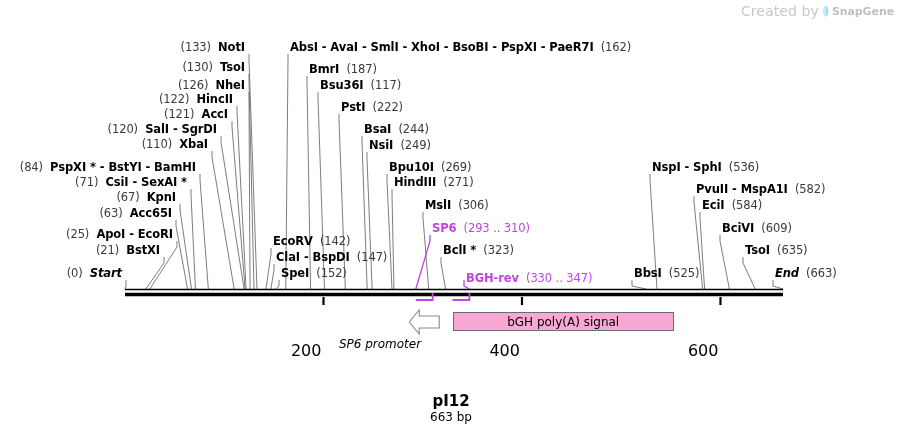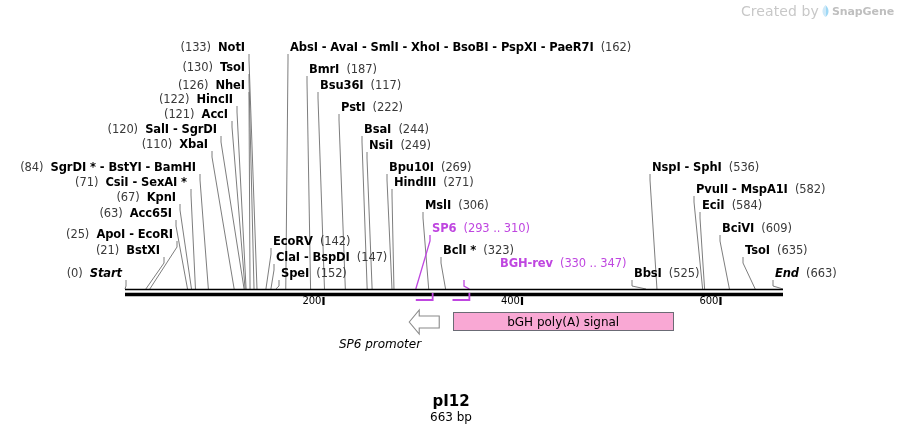--- a/index.html
+++ b/index.html
@@ -33,23 +33,24 @@
   .lbl.right{transform:translateX(-100%);}
   .enz{font-weight:bold;}
   .pos{color:#3a3a3a;font-weight:normal;}
   .sep{font-weight:bold;}
   .prm{color:#bf46e0;font-weight:normal;}
   .prm .pos{color:#bf46e0;}
   .ital{font-style:italic;font-weight:bold;}
 
   .ruler-num{
     position:absolute;
-    font-size:10px;color:#000;
+    font-size:16px;color:#000;
     transform:translateX(-100%);
     white-space:nowrap;
+    margin-top:46px;
   }
 
   .feat-box{
     position:absolute;
     background:#f9a8d4;
     border:1px solid #6b6b75;
     box-sizing:border-box;
     display:flex;align-items:center;justify-content:center;
     font-size:12px;color:#000;
     white-space:nowrap;
@@ -132,42 +133,42 @@
   </svg>
 
 <div id="label-layer">
     <div class="lbl right" style="left: 245px; top: 41px;"><span class="pos">(133)</span>&nbsp; <span class="enz">NotI</span></div>
     <div class="lbl right" style="left: 245px; top: 61px;"><span class="pos">(130)</span>&nbsp; <span class="enz">TsoI</span></div>
     <div class="lbl right" style="left: 245px; top: 79px;"><span class="pos">(126)</span>&nbsp; <span class="enz">NheI</span></div>
     <div class="lbl right" style="left: 233px; top: 93px;"><span class="pos">(122)</span>&nbsp; <span class="enz">HincII</span></div>
     <div class="lbl right" style="left: 228px; top: 108px;"><span class="pos">(121)</span>&nbsp; <span class="enz">AccI</span></div>
     <div class="lbl right" style="left: 217px; top: 123px;"><span class="pos">(120)</span>&nbsp; <span class="enz">SalI</span><span class="sep"> - </span><span class="enz">SgrDI</span></div>
     <div class="lbl right" style="left: 208px; top: 138px;"><span class="pos">(110)</span>&nbsp; <span class="enz">XbaI</span></div>
-    <div class="lbl right" style="left: 196px; top: 161px;"><span class="pos">(84)</span>&nbsp; <span class="enz">SgrDI *</span><span class="sep"> - </span><span class="enz">BstYI</span><span class="sep"> - </span><span class="enz">BamHI</span></div>
+    <div class="lbl right" style="left: 196px; top: 161px;"><span class="pos">(84)</span>&nbsp; <span class="enz">PspXI *</span><span class="sep"> - </span><span class="enz">BstYI</span><span class="sep"> - </span><span class="enz">BamHI</span></div>
     <div class="lbl right" style="left: 187px; top: 176px;"><span class="pos">(71)</span>&nbsp; <span class="enz">CsiI</span><span class="sep"> - </span><span class="enz">SexAI *</span></div>
     <div class="lbl right" style="left: 176px; top: 191px;"><span class="pos">(67)</span>&nbsp; <span class="enz">KpnI</span></div>
     <div class="lbl right" style="left: 172px; top: 207px;"><span class="pos">(63)</span>&nbsp; <span class="enz">Acc65I</span></div>
     <div class="lbl right" style="left: 173px; top: 228px;"><span class="pos">(25)</span>&nbsp; <span class="enz">ApoI</span><span class="sep"> - </span><span class="enz">EcoRI</span></div>
     <div class="lbl right" style="left: 160px; top: 244px;"><span class="pos">(21)</span>&nbsp; <span class="enz">BstXI</span></div>
     <div class="lbl right" style="left: 122px; top: 267px;"><span class="pos">(0)</span>&nbsp; <span class="enz ital">Start</span></div>
     <div class="lbl" style="left: 273px; top: 235px;"><span class="enz">EcoRV</span>&nbsp; <span class="pos">(142)</span></div>
     <div class="lbl" style="left: 276px; top: 251px;"><span class="enz">ClaI</span><span class="sep"> - </span><span class="enz">BspDI</span>&nbsp; <span class="pos">(147)</span></div>
     <div class="lbl" style="left: 281px; top: 267px;"><span class="enz">SpeI</span>&nbsp; <span class="pos">(152)</span></div>
     <div class="lbl" style="left: 290px; top: 41px;"><span class="enz">AbsI</span><span class="sep"> - </span><span class="enz">AvaI</span><span class="sep"> - </span><span class="enz">SmlI</span><span class="sep"> - </span><span class="enz">XhoI</span><span class="sep"> - </span><span class="enz">BsoBI</span><span class="sep"> - </span><span class="enz">PspXI</span><span class="sep"> - </span><span class="enz">PaeR7I</span>&nbsp; <span class="pos">(162)</span></div>
     <div class="lbl" style="left: 309px; top: 63px;"><span class="enz">BmrI</span>&nbsp; <span class="pos">(187)</span></div>
     <div class="lbl" style="left: 320px; top: 79px;"><span class="enz">Bsu36I</span>&nbsp; <span class="pos">(117)</span></div>
     <div class="lbl" style="left: 341px; top: 101px;"><span class="enz">PstI</span>&nbsp; <span class="pos">(222)</span></div>
     <div class="lbl" style="left: 364px; top: 123px;"><span class="enz">BsaI</span>&nbsp; <span class="pos">(244)</span></div>
     <div class="lbl" style="left: 369px; top: 139px;"><span class="enz">NsiI</span>&nbsp; <span class="pos">(249)</span></div>
     <div class="lbl" style="left: 389px; top: 161px;"><span class="enz">Bpu10I</span>&nbsp; <span class="pos">(269)</span></div>
     <div class="lbl" style="left: 394px; top: 176px;"><span class="enz">HindIII</span>&nbsp; <span class="pos">(271)</span></div>
     <div class="lbl" style="left: 425px; top: 199px;"><span class="enz">MslI</span>&nbsp; <span class="pos">(306)</span></div>
     <div class="lbl prm" style="left: 432px; top: 222px;"><span class="enz">SP6</span>&nbsp; <span class="pos">(293 .. 310)</span></div>
     <div class="lbl" style="left: 443px; top: 244px;"><span class="enz">BclI *</span>&nbsp; <span class="pos">(323)</span></div>
-    <div class="lbl prm" style="left: 466px; top: 257px; margin-left: 34px;"><span class="enz">BGH-rev</span>&nbsp; <span class="pos">(330 .. 347)</span></div>
+    <div class="lbl prm" style="left: 466px; top: 272px;"><span class="enz">BGH-rev</span>&nbsp; <span class="pos">(330 .. 347)</span></div>
     <div class="lbl" style="left: 652px; top: 161px;"><span class="enz">NspI</span><span class="sep"> - </span><span class="enz">SphI</span>&nbsp; <span class="pos">(536)</span></div>
     <div class="lbl" style="left: 696px; top: 183px;"><span class="enz">PvuII</span><span class="sep"> - </span><span class="enz">MspA1I</span>&nbsp; <span class="pos">(582)</span></div>
     <div class="lbl" style="left: 702px; top: 199px;"><span class="enz">EciI</span>&nbsp; <span class="pos">(584)</span></div>
     <div class="lbl" style="left: 722px; top: 222px;"><span class="enz">BciVI</span>&nbsp; <span class="pos">(609)</span></div>
     <div class="lbl" style="left: 745px; top: 244px;"><span class="enz">TsoI</span>&nbsp; <span class="pos">(635)</span></div>
     <div class="lbl" style="left: 775px; top: 267px;"><span class="enz ital">End</span>&nbsp; <span class="pos">(663)</span></div>
     <div class="lbl" style="left: 634px; top: 267px;"><span class="enz">BbsI</span>&nbsp; <span class="pos">(525)</span></div>
   </div>
 <div id="ruler-layer">
     <div class="ruler-num" style="left: 321.492px; top: 295px;">200</div>

